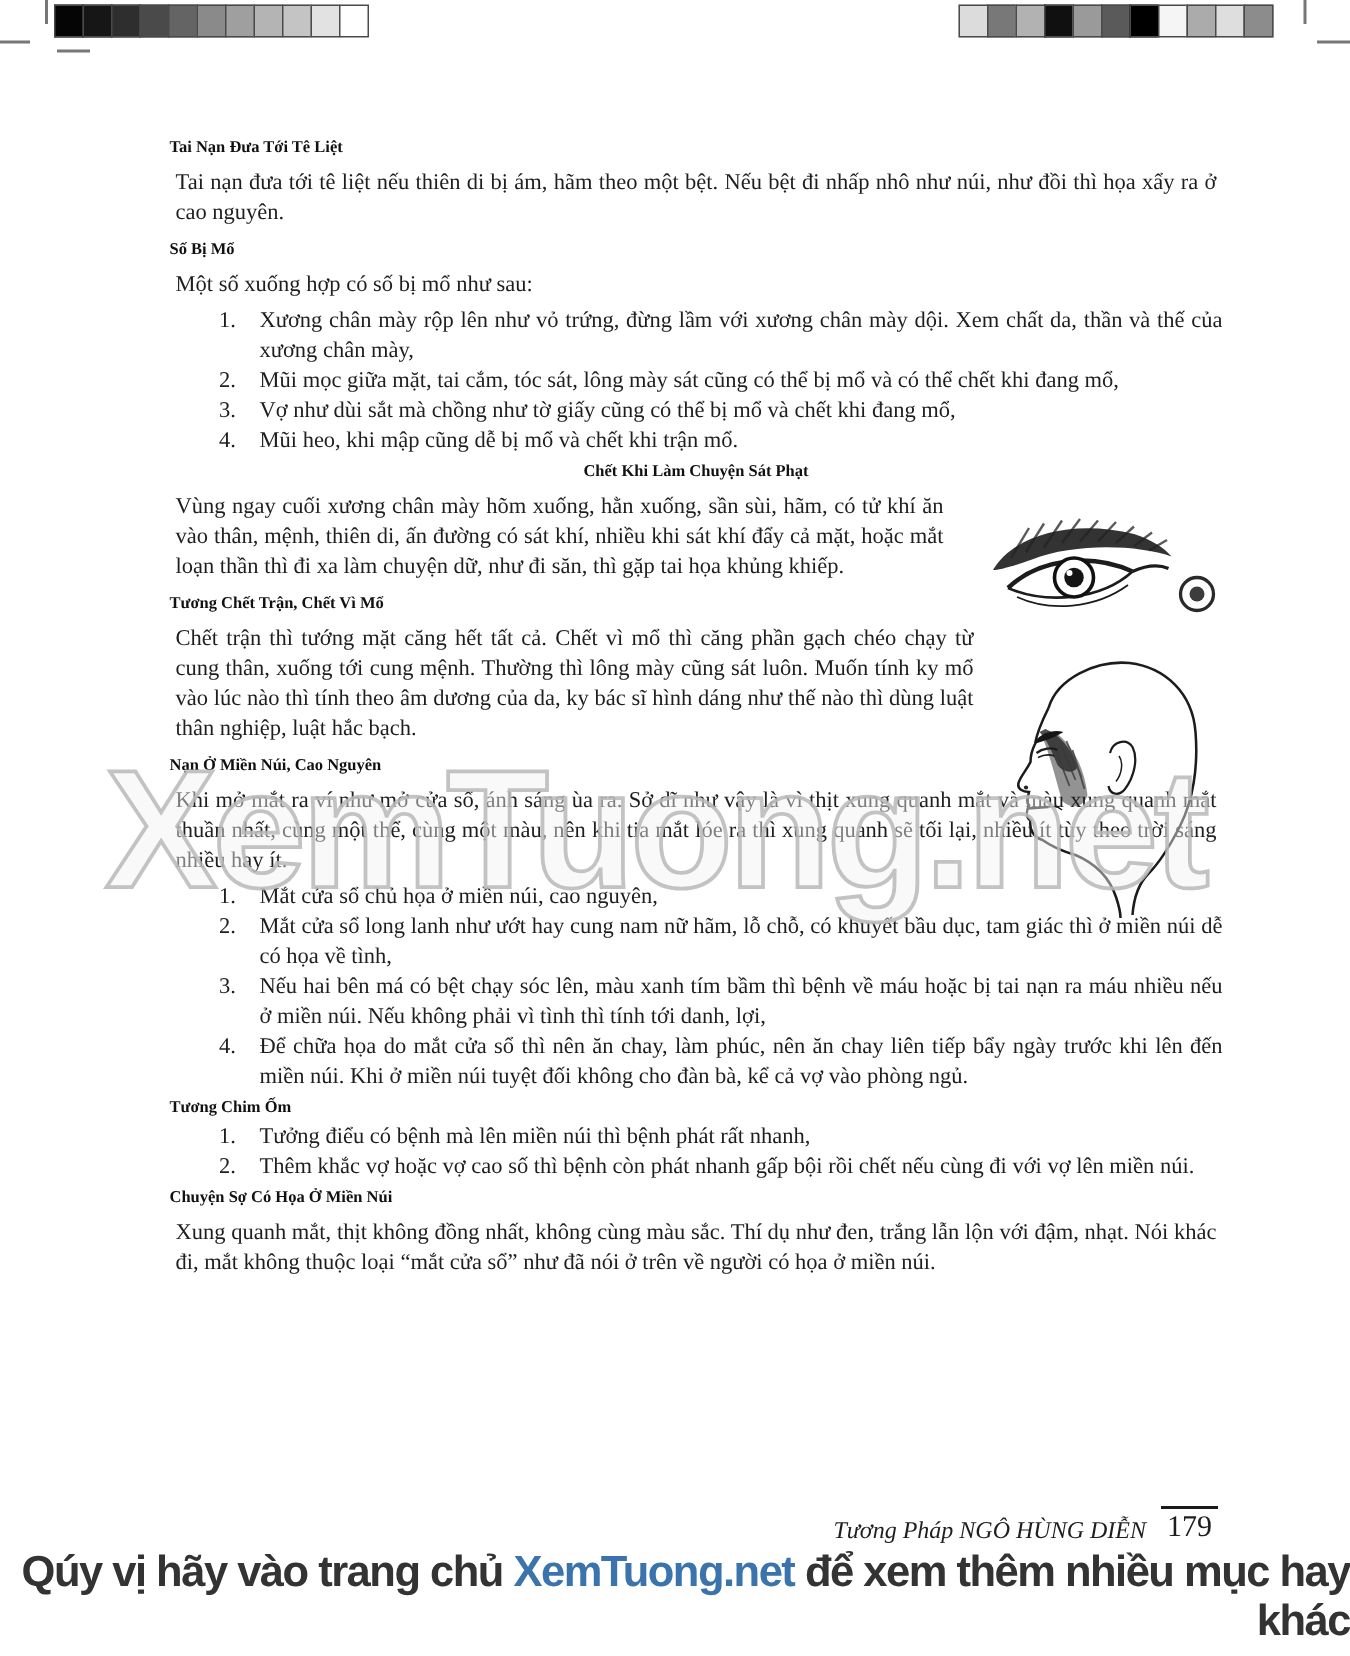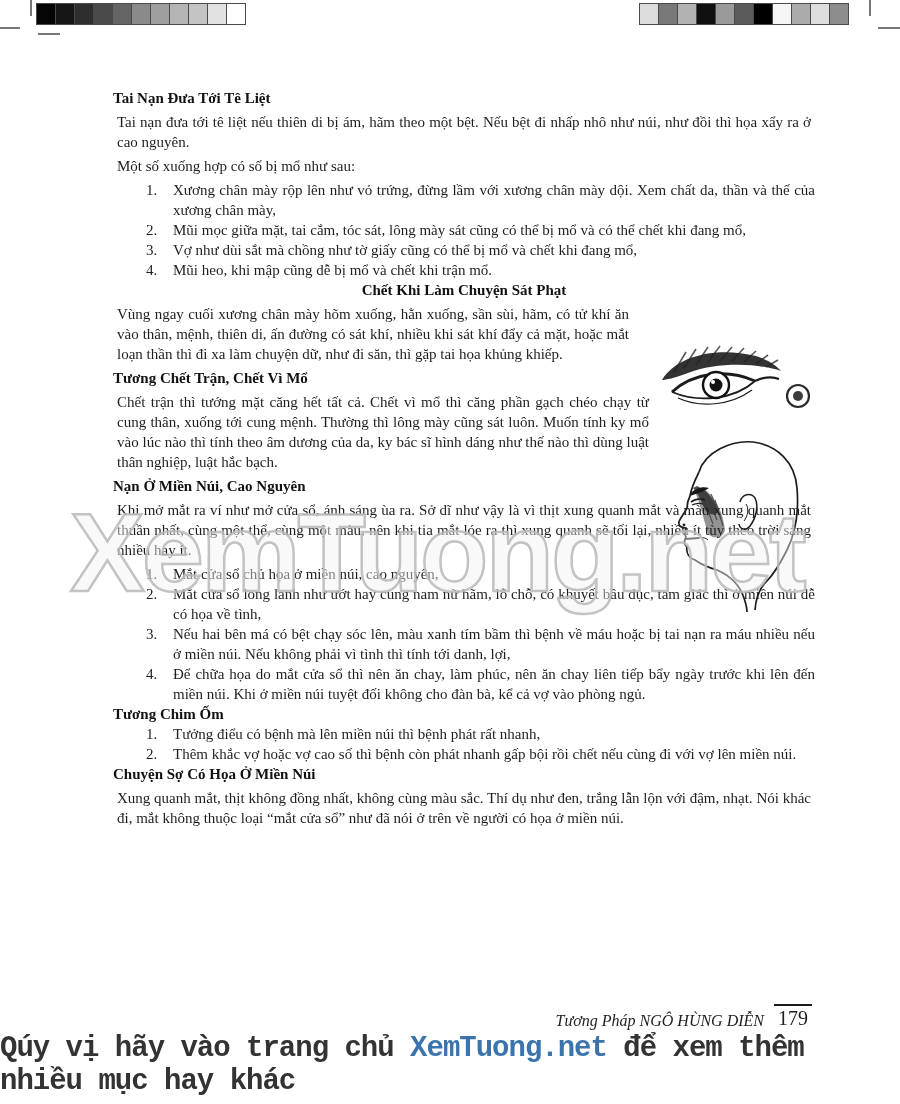--- a/index.html
+++ b/index.html
@@ -12,21 +12,21 @@
   .cal-strip{position:absolute;top:3px;display:flex;z-index:3;}
   .cal-strip.left{left:37px;}
   .cal-strip.right{left:640px;}
   .cal-square{width:18px;height:20px;border:1px solid #4a4a4a;margin-left:-1px;}
   .reg-v{position:absolute;width:2px;height:16px;background:#777;top:0;z-index:3;}
   .reg-h{position:absolute;height:2px;background:#777;z-index:3;}
 
   
   .content{position:absolute;left:113px;width:702px;top:88px;z-index:1;
            font-size:15px;line-height:20px;}
-  h2.sec{font-size:15px;line-height:20px;font-weight:bold;margin:0;color:#111;}
+  h2.sec{font-size:11px;line-height:20px;font-weight:bold;margin:0;color:#111;}
   .content p{margin:4px;text-align:justify;}
   .mt-s2{margin-top:15px;} .mt-s3{margin-top:37px;text-align:center;} .mt-s4{margin-top:48px;}
   .mt-s5{margin-top:37px;} .mt-s6{margin-top:17px;} .mt-s7{margin-top:25px;}
   .narrow-eye{padding-right:182px;}
   .narrow-face{padding-right:162px;}
   ol.numlist{margin:0;padding:0 0 0 60px;counter-reset:li;}
   ol.numlist li{list-style:none;counter-increment:li;position:relative;
                 text-align:justify;}
   ol.numlist li::before{content:counter(li) ".";position:absolute;left:-27px;}
 
@@ -42,22 +42,22 @@
   .illus-eye{left:658px;top:338px;width:158px;height:88px;}
   .illus-face{left:643px;top:436px;width:172px;height:176px;}
 
   
   .footer{position:absolute;top:1004px;right:88px;z-index:1;
           font-size:16px;font-style:italic;display:flex;align-items:flex-end;gap:10px;}
   .page-num{font-style:normal;border-top:2.5px solid #1a1a1a;padding:1px 4px 0 4px;
             font-size:20px;}
 
   
-  .banner{position:absolute;left:0;right:0;bottom:6px;z-index:3;text-align:left;
-          font-family:Liberation Mono, monospace;
+  .banner{position:absolute;left:0;right:0;bottom:6px;z-index:3;text-align:right;
+          font-family:Liberation Sans, sans-serif;
           font-size:29px;font-weight:600;letter-spacing:-1px;color:#333;}
   .banner .site{color:#3b74ad;}
 
   .sketch-stroke{stroke:#1c1c1c;fill:none;}
 </style>
 </head>
 <body>
 
 <div class="sheet">
 
@@ -142,20 +142,21 @@
       <path class="sketch-stroke" stroke-width="1.8" d="M42,103 L56,102"></path>
       <path class="sketch-stroke" stroke-width="1" d="M56,102 C60,101 63,102 65,104"></path>
     </svg>
   </div>
 
   <div class="content">
 
     <h2 class="sec">Tai Nạn Đưa Tới Tê Liệt</h2>
     <p>Tai nạn đưa tới tê liệt nếu thiên di bị ám, hãm theo một bệt. Nếu bệt đi nhấp nhô như núi, như đồi thì họa xẩy ra ở cao nguyên.</p>
 
+    <h2 class="sec mt-s2">Số Bị Mổ</h2>
     <p>Một số xuống hợp có số bị mổ như sau:</p>
     <ol class="numlist">
       <li>Xương chân mày rộp lên như vỏ trứng, đừng lầm với xương chân mày dội. Xem chất da, thần và thế của xương chân mày,</li>
       <li>Mũi mọc giữa mặt, tai cắm, tóc sát, lông mày sát cũng có thể bị mổ và có thể chết khi đang mổ,</li>
       <li>Vợ như dùi sắt mà chồng như tờ giấy cũng có thể bị mổ và chết khi đang mổ,</li>
       <li>Mũi heo, khi mập cũng dễ bị mổ và chết khi trận mổ.</li>
     </ol>
 
     <h2 class="sec mt-s3">Chết Khi Làm Chuyện Sát Phạt</h2>
     <p class="narrow-eye">Vùng ngay cuối xương chân mày hõm xuống, hằn xuống, sần sùi, hãm, có tử khí ăn vào thân, mệnh, thiên di, ấn đường có sát khí, nhiều khi sát khí đẩy cả mặt, hoặc mắt loạn thần thì đi xa làm chuyện dữ, như đi săn, thì gặp tai họa khủng khiếp.</p>

